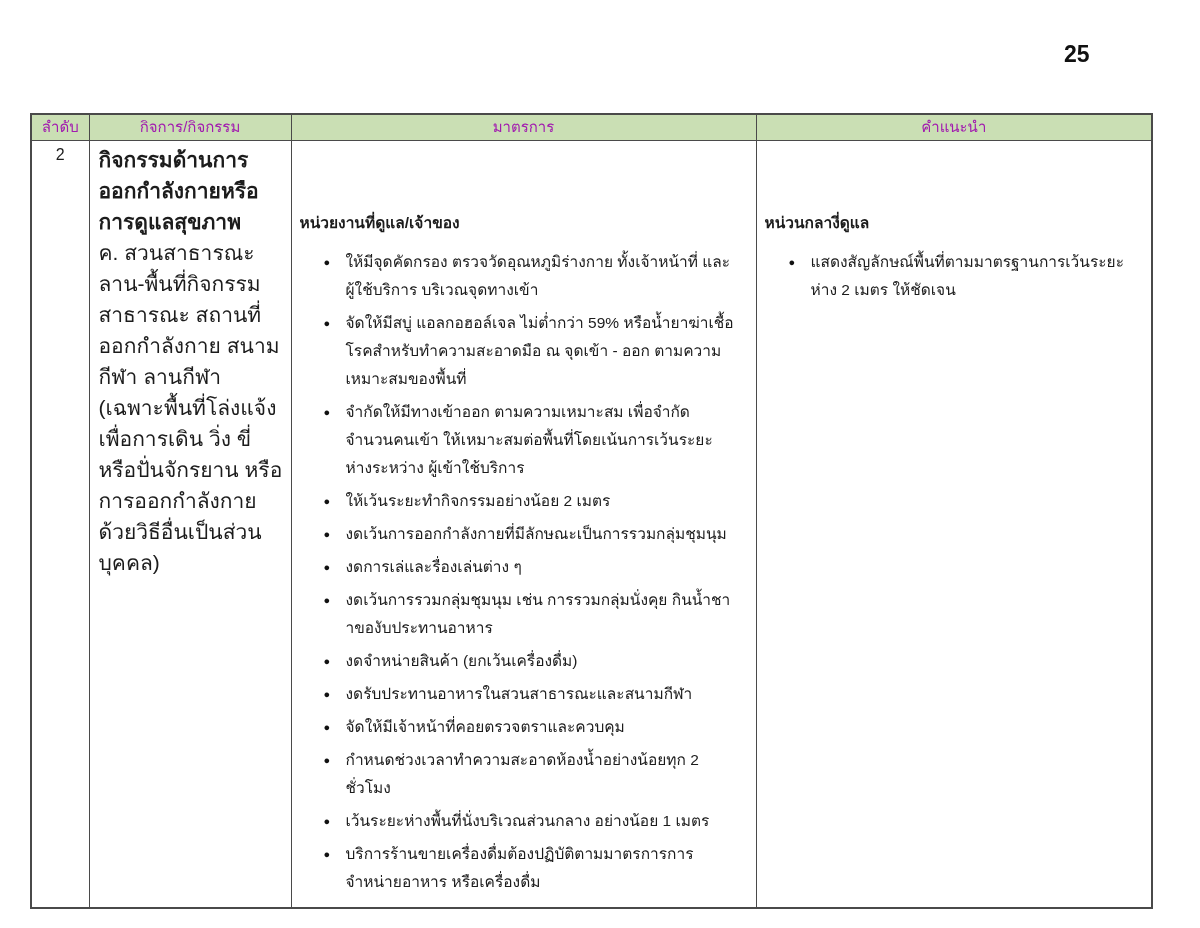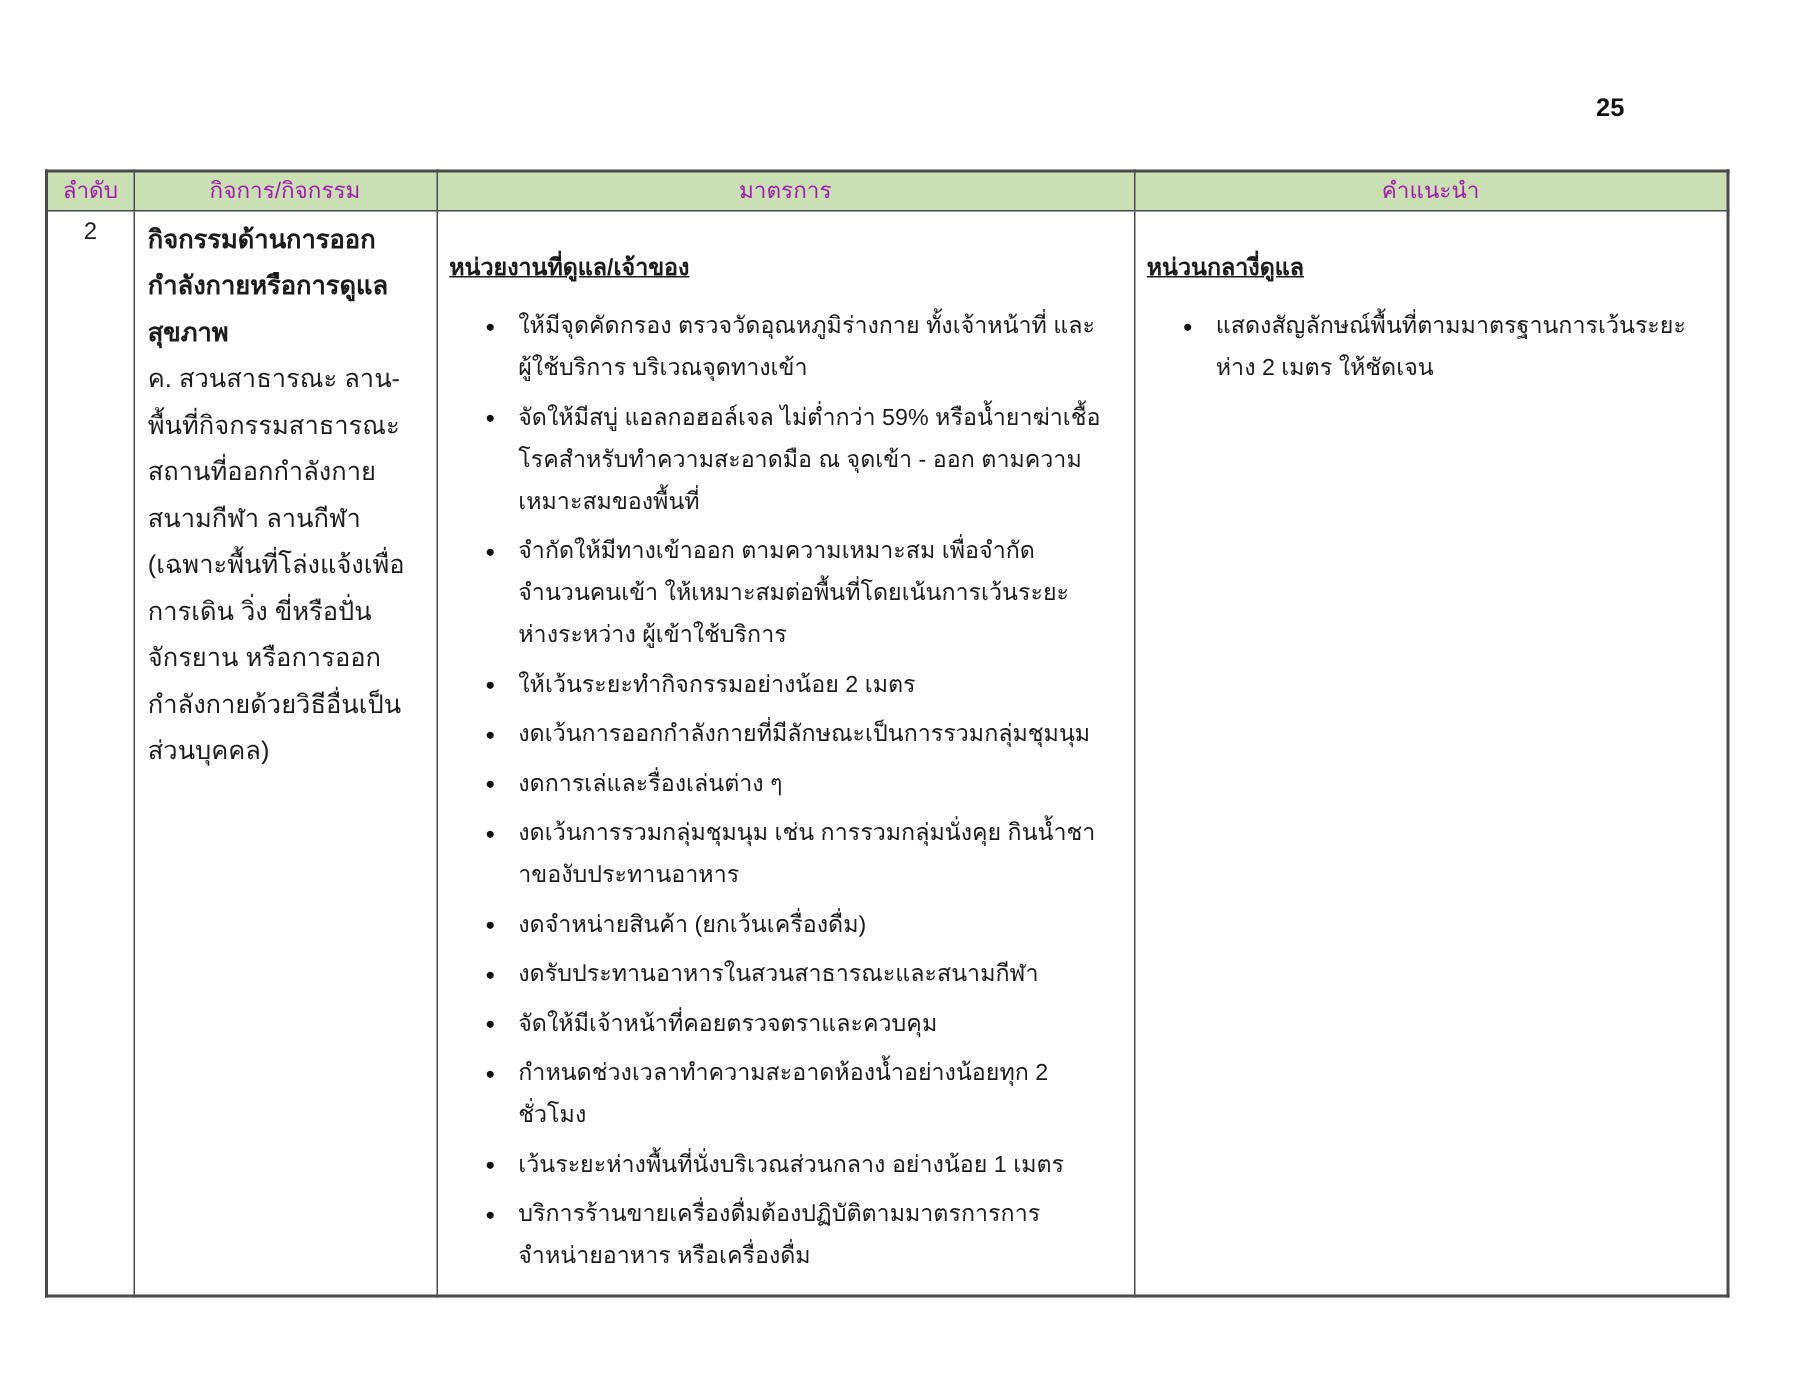--- a/index.html
+++ b/index.html
@@ -10,23 +10,23 @@
   }
   .page {
     position: relative;
     width: 1200px;
     height: 928px;
     background: #ffffff;
     overflow: hidden;
   }
   .page-number {
     position: absolute;
-    top: 62px;
+    top: 41px;
     left: 1064px;
-    font-size: 17px;
+    font-size: 23px;
     font-weight: bold;
     color: #111111;
   }
   .content-table {
     position: absolute;
     left: 30px;
     top: 113px;
     width: 1121px;
     border-collapse: collapse;
     table-layout: fixed;
@@ -49,36 +49,35 @@
   .content-table tbody tr { height: 669px; }
   .content-table tbody td { vertical-align: top; background: #ffffff; }
 
   .cell-order {
     text-align: center;
     font-size: 16px;
     padding-top: 5px;
   }
   .cell-activity {
     padding: 3px 8px 0 9px;
-    font-size: 17px;
+    font-size: 21px;
     line-height: 31px;
   }
   .activity-title { font-weight: bold; }
   .activity-detail { font-weight: normal; }
 
   .cell-measures,
   .cell-recommend {
     padding: 0 8px 0 8px;
     font-size: 15.5px;
     line-height: 28px;
   }
   .cell-heading {
     font-weight: bold;
-    text-decoration: underline;
-    margin-top: 24px;
+    margin-top: 68px;
     margin-bottom: 8px;
   }
   .bullet-list {
     list-style: none;
     margin: 11px;
     padding: 0 0 0 13px;
   }
   .bullet-list li {
     position: relative;
     padding-left: 22px;

